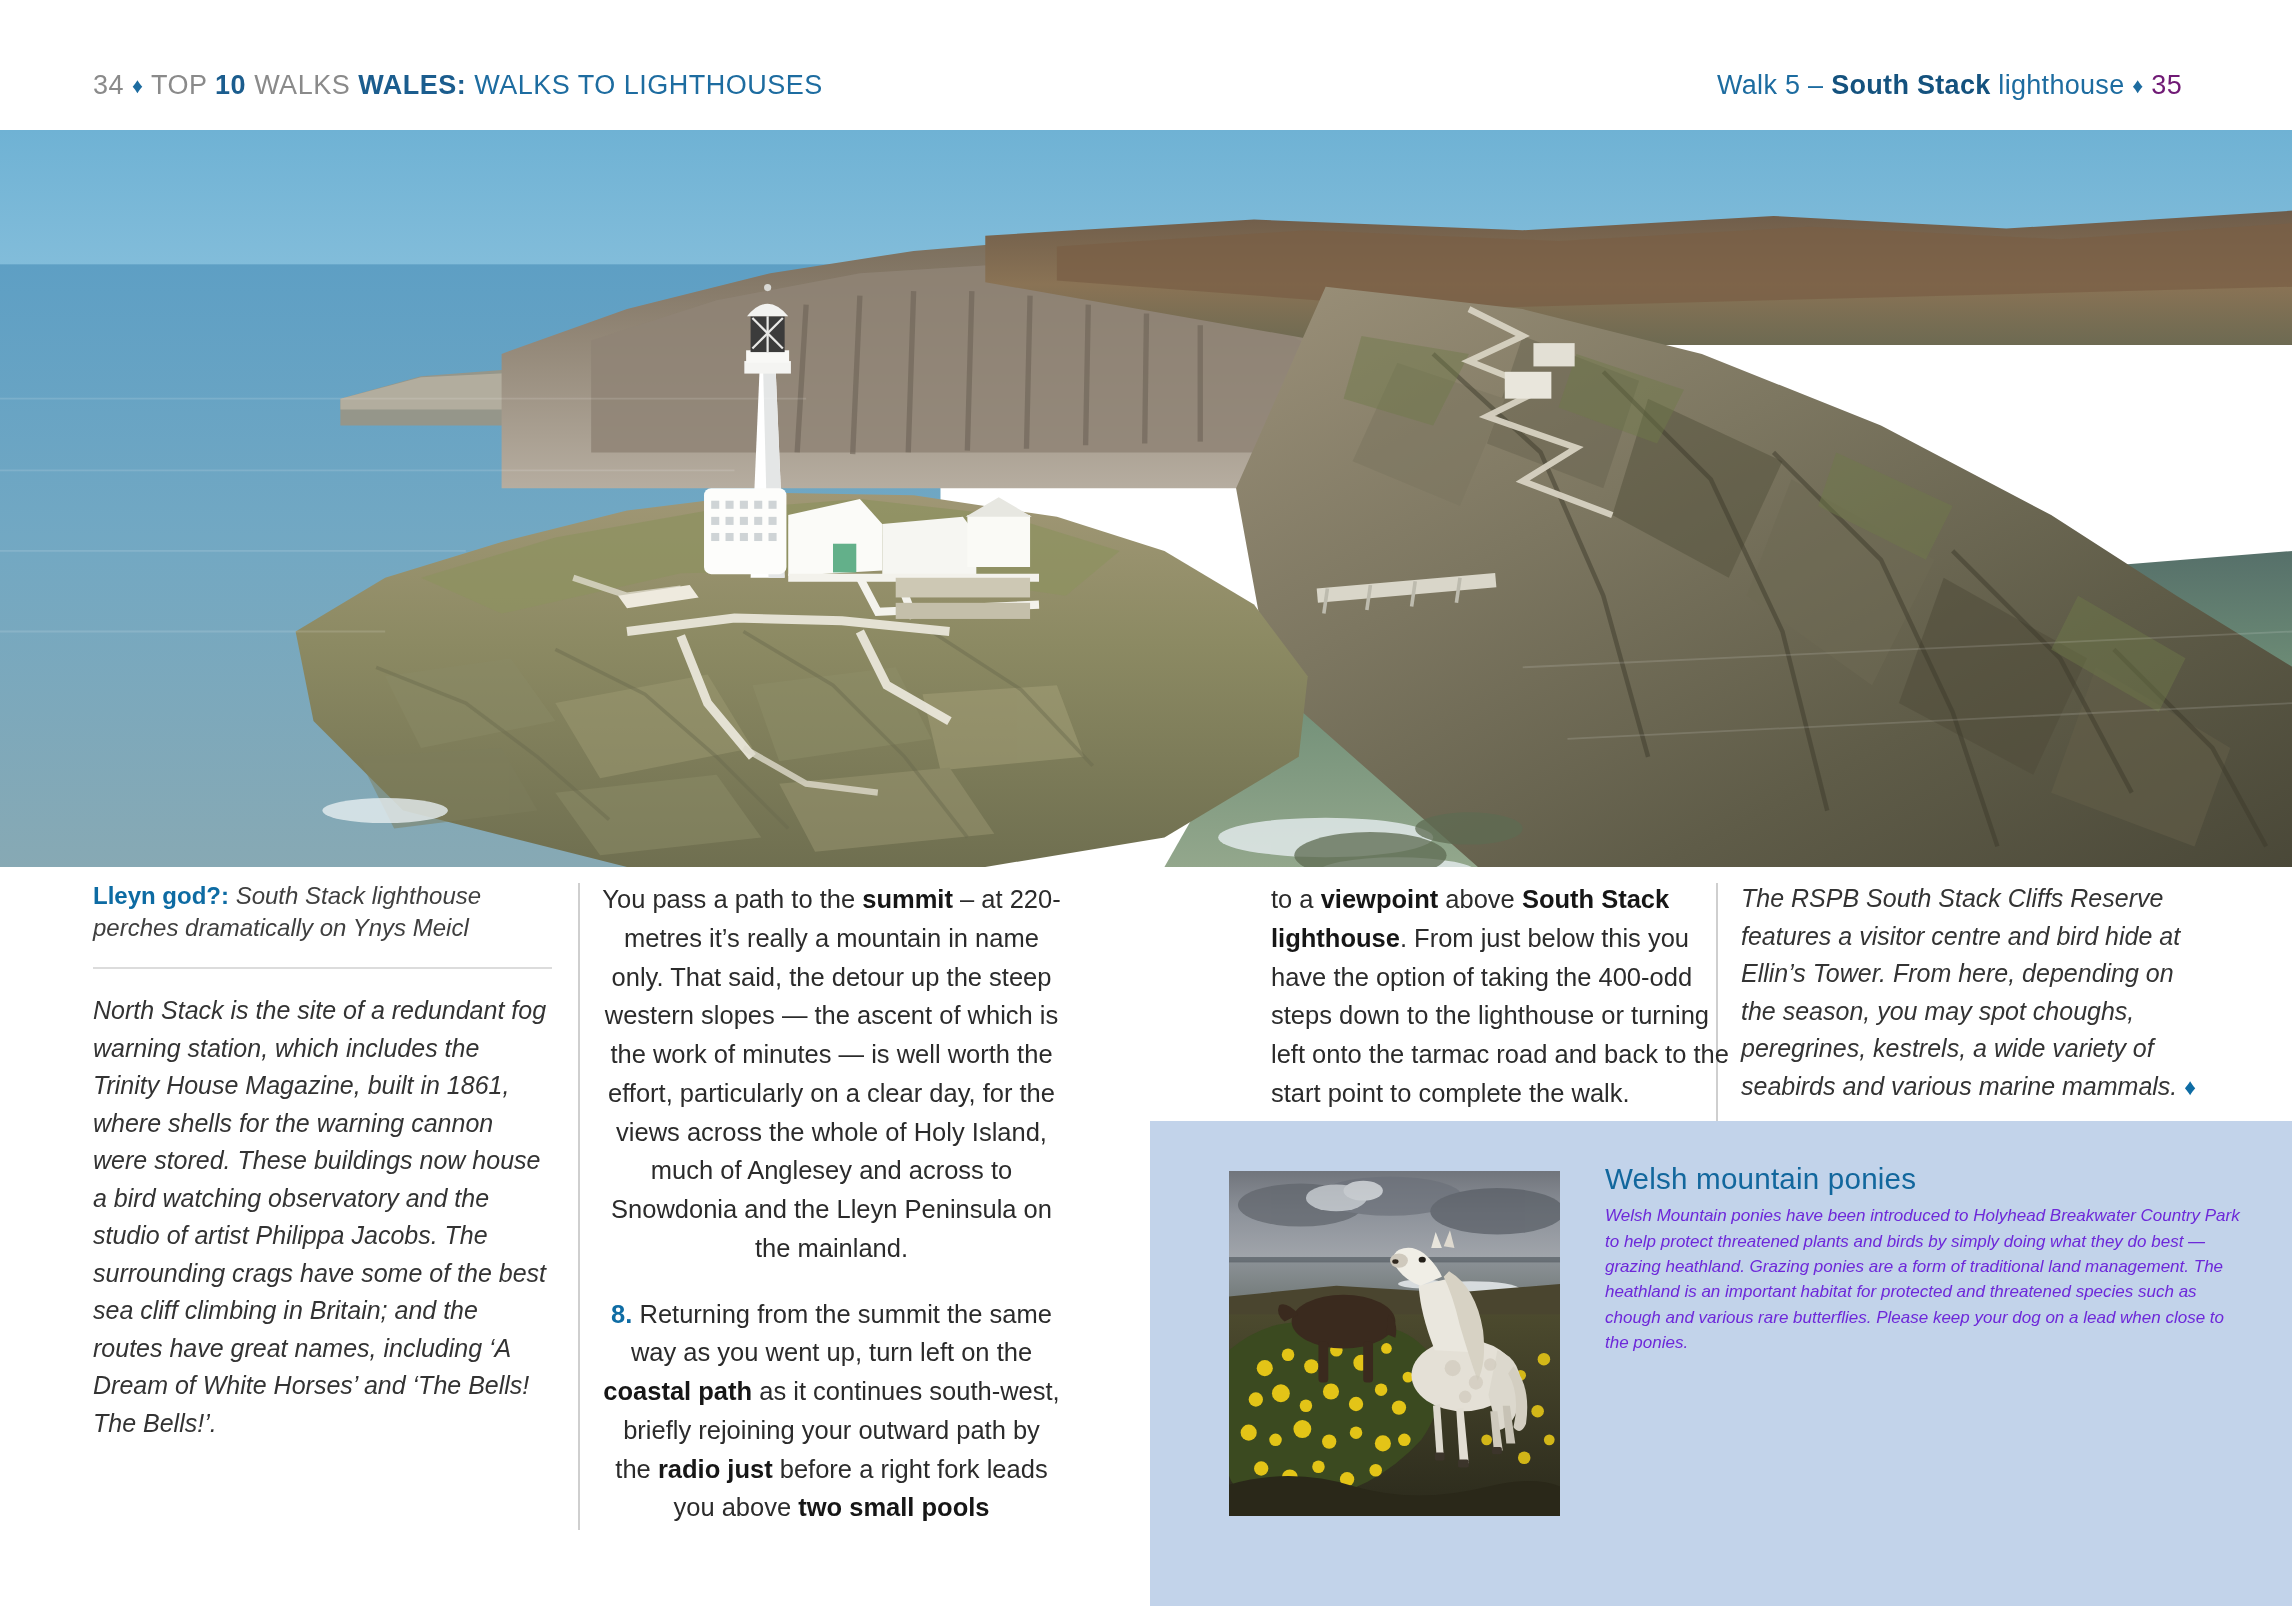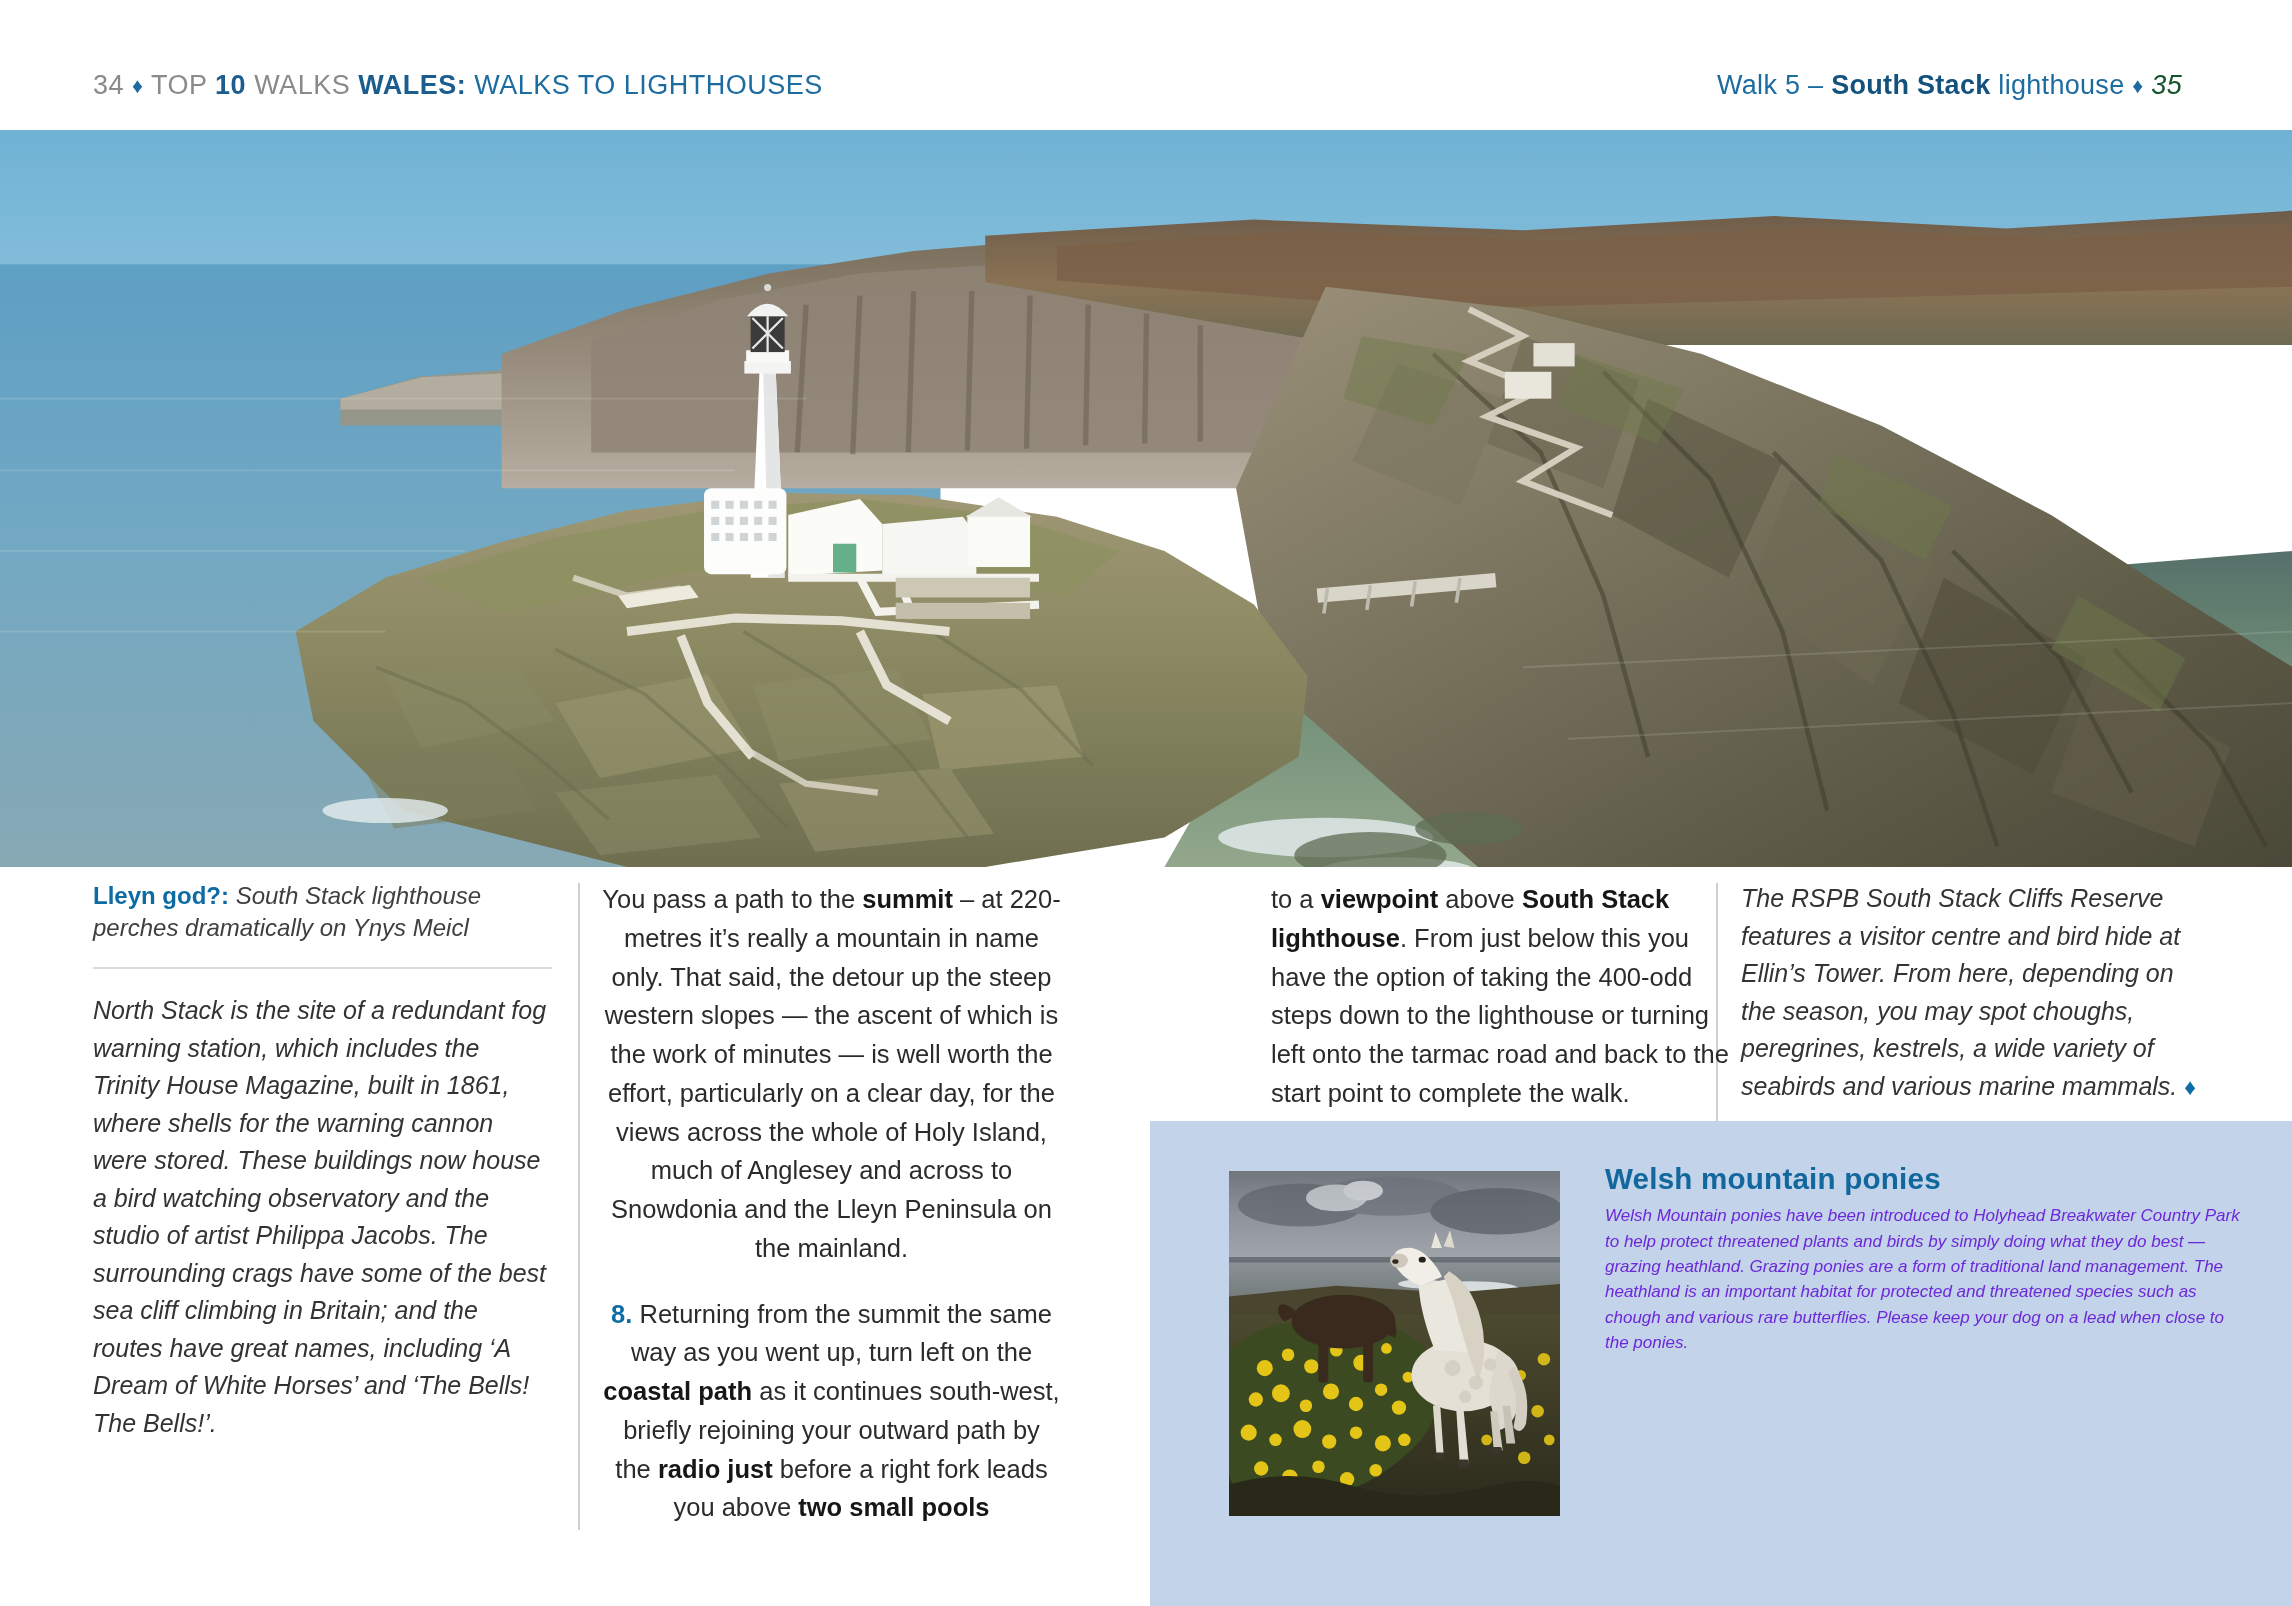--- a/index.html
+++ b/index.html
@@ -22,21 +22,21 @@
     font-size: 27px; letter-spacing: 0.3px; white-space: nowrap;
     color: #1d6ca0; font-weight: 300;
   }
   .hl-num { color: #8a8a8a; }
   .hl-dia { color: #1d6ca0; font-size: 21.5px; vertical-align: 0.9px; }
   .hl-top { color: #8a8a8a; }
   .hl-ten { color: #1b5d8e; font-weight: 700; }
   .hl-wales { color: #1b5d8e; font-weight: 700; }
   .hl-rest { color: #1d6ca0; font-weight: 400; }
   .hr-bold { font-weight: 700; color:#14527e; }
-  .hr-num { color:#14532d;font-style:italic; }
+  .hr-num { color:#701a75; }
 
   
   .hero {
     position: absolute; left: 0; top: 130px; width: 2293px; height: 737px;
     overflow: hidden;
   }
   .hero svg { display:block; width:100%; height:100%; }
 
   
   .col { position: absolute; top: 880px; }
@@ -82,21 +82,21 @@
   .panel-photo {
     position: absolute; left: 79px; top: 50px;
     width: 331px; height: 345px; overflow: hidden;
     background:#222;
   }
   .panel-photo svg { display:block; width:100%; height:100%; }
   .panel-text {
     position: absolute; left: 455px; top: 41px; width: 638px;
   }
   .panel-title {
-    color: #12679d; font-size: 29.6px; font-weight: 700;
+    color: #12679d; font-size: 29.6px; font-weight: 400;
     margin-bottom: 7.2px; letter-spacing: 0.2px;
   }
   .panel-body {
     font-style: italic; font-size: 17px; line-height: 1.49;
     color: #6d28d9; font-weight: 400;
   }
 </style>
 </head>
 <body>
 

